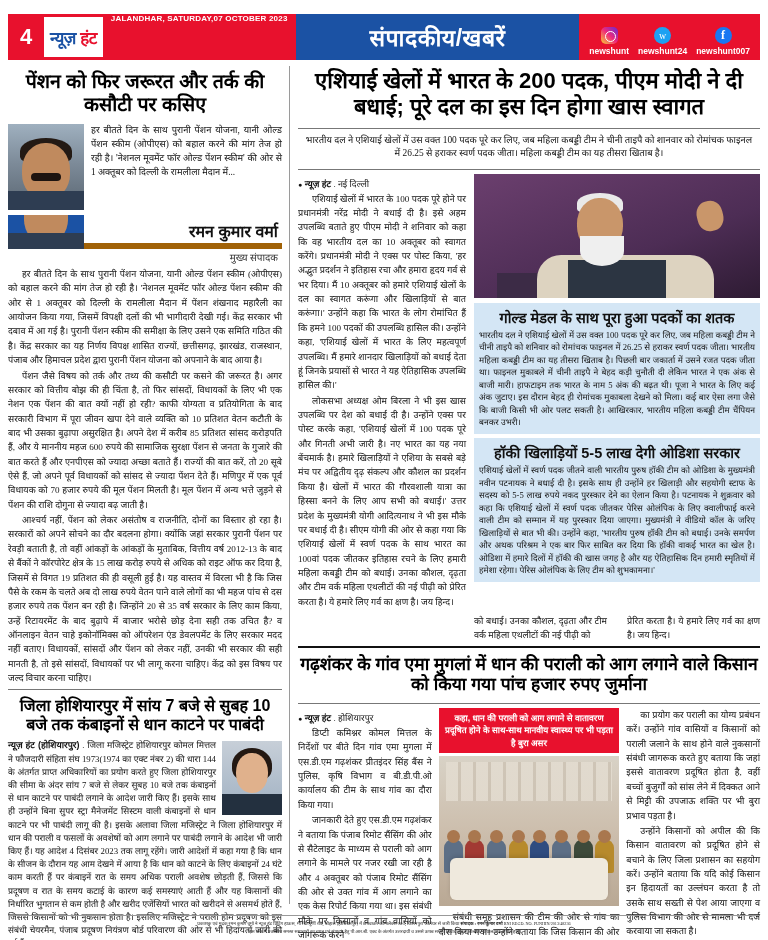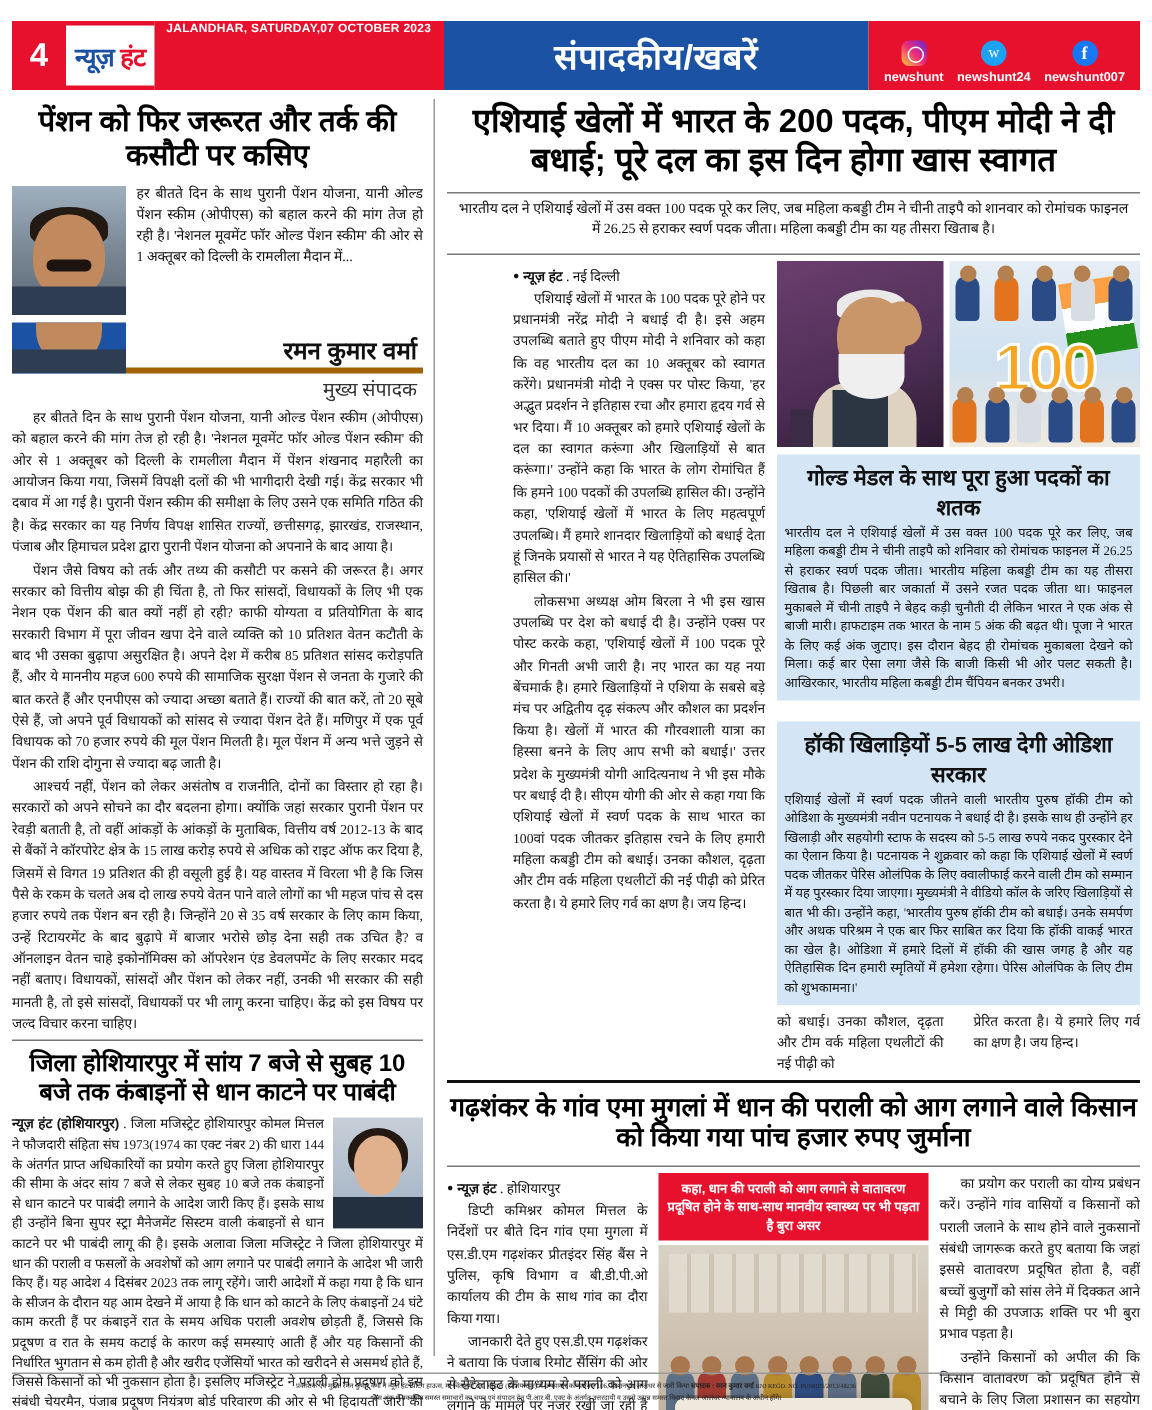--- a/index.html
+++ b/index.html
@@ -92,38 +92,38 @@
   .ed-photo .mous { position:absolute; left:50%; top:57%; transform:translateX(-50%);
      width:30px; height:8px; border-radius:4px; background:#1d1410; }
   .ed-photo .shirt { position:absolute; left:0; bottom:0; width:100%; height:22%; background:#2e3d52; }
   .ed-intro-txt { font-family:"Liberation Serif", serif; font-size:9.3px; line-height:1.5; text-align:justify; }
 
   .byline-bar { display:flex; align-items:stretch; margin-top:5px; }
   .byline-thumb { width:76px; height:34px; background:#1b52a4; position:relative; overflow:hidden; flex:none; }
   .byline-thumb .f2 { position:absolute; left:50%; top:-22px; transform:translateX(-50%);
      width:44px; height:50px; border-radius:46%; background:#c08a5e; }
   .byline-thumb .s2 { position:absolute; left:0; bottom:0; width:100%; height:46%; background:#2e3d52; }
-  .byline-name-wrap { flex:1; border-bottom:4px solid #a16207; display:flex; align-items:flex-end;
+  .byline-name-wrap { flex:1; border-bottom:6px solid #a16207; display:flex; align-items:flex-end;
      justify-content:flex-end; padding:0 4px 1px 0; }
   .byline-name { font-family:"Liberation Sans", sans-serif; font-weight:bold; font-size:16px; color:#111; }
-  .byline-role { text-align:right; font-size:13px; color:#333; padding:1px 4px 0 0;
+  .byline-role { text-align:right; font-size:10px; color:#333; padding:1px 4px 0 0;
      font-family:"Liberation Serif", serif; }
 
   .bodytext { font-family:"Liberation Serif", serif; font-size:9.1px; line-height:1.58;
      text-align:justify; color:#141414; }
   .bodytext p { text-indent:14px; margin-bottom:1px; }
   .bodytext.tight { font-size:8.8px; line-height:1.5; }
 
   .dateline { font-family:"Liberation Sans", sans-serif; font-weight:bold; font-size:9px; margin:3px 0 2px; }
   .dateline .plain { font-weight:normal; font-family:"Liberation Serif",serif; }
   .bullet-dl::before { content:"\25CF "; font-size:7px; vertical-align:middle; }
 
   
   .two-col { display:flex; gap:8px; }
-  .rc-left { width:168px;margin-left:44px; }
+  .rc-left { width:168px; }
   .rc-right { flex:1; }
 
   .photo {
     position:relative; overflow:hidden; background:#c9c9c9;
   }
   .ph-modi { height:124px; background:linear-gradient(160deg,#6b3f6e 0%,#4d2d55 60%,#2e1b33 100%); }
   .ph-modi .mface { position:absolute; left:36%; top:20%; width:46px; height:54px;
      border-radius:47%; background:#c9966a; }
   .ph-modi .mhair { position:absolute; left:36%; top:16%; width:46px; height:20px;
      border-radius:50% 50% 20% 20%; background:#e9e9e9; }
@@ -301,47 +301,28 @@
           <div style="display:flex; gap:4px;">
             <div class="photo ph-modi" style="flex:1;">
               <span class="mpod"></span>
                 <span class="mkurta"></span>
                 <span class="mvest"></span>
               <span class="mhair"></span>
                 <span class="mface"></span>
                 <span class="mbeard"></span>
                 <span class="mhand"></span>
             </div>
-            <div class="photo ph-team" style="flex:1.15;">
-              <span class="tricolor"></span>
-              <span class="row-a">
-                <i class="ath"></i>
-                  <i class="ath o"></i>
-                  <i class="ath"></i>
-                  <i class="ath w"></i>
-                  <i class="ath"></i>
-              </span>
-              <span class="hundred">100</span>
-              <span class="row-b">
-                <i class="ath o"></i>
-                  <i class="ath"></i>
-                  <i class="ath w"></i>
-                  <i class="ath"></i>
-                  <i class="ath o"></i>
-                  <i class="ath"></i>
-              </span>
-            </div>
           </div>
 
           <div class="tint-box">
             <h3>गोल्ड मेडल के साथ पूरा हुआ पदकों का शतक</h3>
             <div class="bodytext" style="text-indent:0;">भारतीय दल ने एशियाई खेलों में उस वक्त 100 पदक पूरे कर लिए, जब महिला कबड्डी टीम ने चीनी ताइपै को शनिवार को रोमांचक फाइनल में 26.25 से हराकर स्वर्ण पदक जीता। भारतीय महिला कबड्डी टीम का यह तीसरा खिताब है। पिछली बार जकार्ता में उसने रजत पदक जीता था। फाइनल मुकाबले में चीनी ताइपै ने बेहद कड़ी चुनौती दी लेकिन भारत ने एक अंक से बाजी मारी। हाफटाइम तक भारत के नाम 5 अंक की बढ़त थी। पूजा ने भारत के लिए कई अंक जुटाए। इस दौरान बेहद ही रोमांचक मुकाबला देखने को मिला। कई बार ऐसा लगा जैसे कि बाजी किसी भी ओर पलट सकती है। आखिरकार, भारतीय महिला कबड्डी टीम चैंपियन बनकर उभरी।</div>
           </div>
 
-          <div class="tint-box" style="margin-top:14px;">
+          <div class="tint-box" style="margin-top:4px;">
             <h3>हॉकी खिलाड़ियों 5-5 लाख देगी ओडिशा सरकार</h3>
             <div class="bodytext" style="text-indent:0;">एशियाई खेलों में स्वर्ण पदक जीतने वाली भारतीय पुरुष हॉकी टीम को ओडिशा के मुख्यमंत्री नवीन पटनायक ने बधाई दी है। इसके साथ ही उन्होंने हर खिलाड़ी और सहयोगी स्टाफ के सदस्य को 5-5 लाख रुपये नकद पुरस्कार देने का ऐलान किया है। पटनायक ने शुक्रवार को कहा कि एशियाई खेलों में स्वर्ण पदक जीतकर पेरिस ओलंपिक के लिए क्वालीफाई करने वाली टीम को सम्मान में यह पुरस्कार दिया जाएगा। मुख्यमंत्री ने वीडियो कॉल के जरिए खिलाड़ियों से बात भी की। उन्होंने कहा, 'भारतीय पुरुष हॉकी टीम को बधाई। उनके समर्पण और अथक परिश्रम ने एक बार फिर साबित कर दिया कि हॉकी वाकई भारत का खेल है। ओडिशा में हमारे दिलों में हॉकी की खास जगह है और यह ऐतिहासिक दिन हमारी स्मृतियों में हमेशा रहेगा। पेरिस ओलंपिक के लिए टीम को शुभकामना।'</div>
           </div>
         </div>
       </div>
 
       <div class="two-col" style="margin-top:4px;">
         <div class="rc-left"></div>
         <div class="rc-right" style="display:flex; gap:20px;">
           <div class="bodytext" style="flex:1;">को बधाई। उनका कौशल, दृढ़ता और टीम वर्क महिला एथलीटों की नई पीढ़ी को</div>

